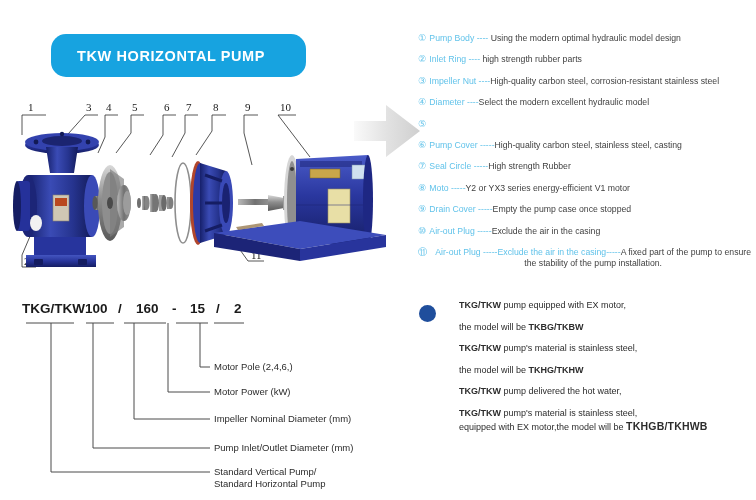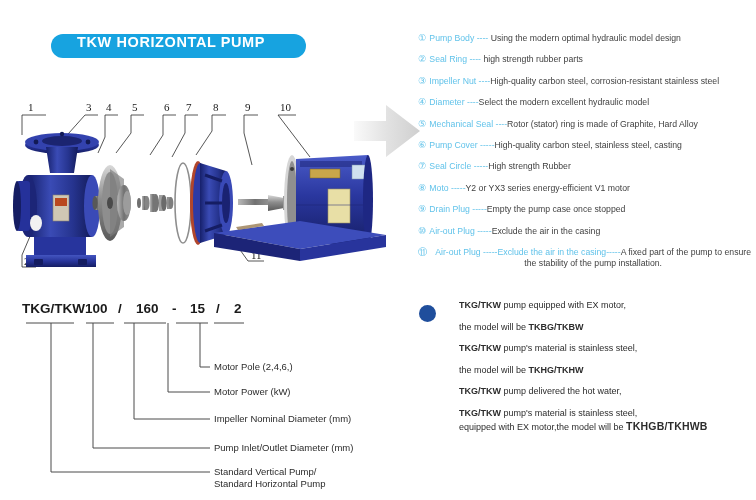--- a/index.html
+++ b/index.html
@@ -9,24 +9,24 @@
     background:#ffffff;
     font-family:"Liberation Sans", sans-serif;
     position:relative;
     overflow:hidden;
     color:#333;
   }
 
   
   #title-pill {
     position:absolute; left:51px; top:34px;
-    width:255px; height:24px;
+    width:255px; height:43px;
     background:#17a3e0;
     border-radius:15px;
-    display:flex; 
+    display:flex; align-items:center;
     padding-left:26px;
   }
   #title-pill .txt {
     color:#ffffff; font-size:14.5px; font-weight:bold;
     letter-spacing:0.6px;
   }
 
   
   #exploded { position:absolute; left:0; top:95px; width:395px; height:195px; }
   #exploded svg { display:block; }
@@ -268,40 +268,37 @@
 <div id="legend">
   <div class="legend-item">
     <span class="num">①</span>
     <span class="body">
       <span class="part">Pump Body</span><span class="dash"> ---- </span><span class="desc">Using the modern optimal hydraulic model design</span>
     </span>
   </div>
   <div class="legend-item">
     <span class="num">②</span>
     <span class="body">
-      <span class="part">Seal Ring</span><span class="dash"> ---- </span><span class="desc">high strength rubber parts</span>
+      <span class="part">Inlet Ring</span><span class="dash"> ---- </span><span class="desc">high strength rubber parts</span>
     </span>
   </div>
   <div class="legend-item">
     <span class="num">③</span>
     <span class="body">
       <span class="part">Impeller Nut</span><span class="dash"> ----</span><span class="desc">High-quality carbon steel, corrosion-resistant stainless steel</span>
     </span>
   </div>
   <div class="legend-item">
     <span class="num">④</span>
     <span class="body">
       <span class="part">Diameter</span><span class="dash"> ----</span><span class="desc">Select the modern excellent hydraulic model</span>
     </span>
   </div>
   <div class="legend-item">
     <span class="num">⑤</span>
-    <span class="body">
-      <span class="part">Mechanical Seal</span><span class="dash"> ----</span><span class="desc">Rotor (stator) ring is made of Graphite, Hard Alloy</span>
-    </span>
   </div>
   <div class="legend-item">
     <span class="num">⑥</span>
     <span class="body">
       <span class="part">Pump Cover</span><span class="dash"> -----</span><span class="desc">High-quality carbon steel, stainless steel, casting</span>
     </span>
   </div>
   <div class="legend-item">
     <span class="num">⑦</span>
     <span class="body">
@@ -310,21 +307,21 @@
   </div>
   <div class="legend-item">
     <span class="num">⑧</span>
     <span class="body">
       <span class="part">Moto</span><span class="dash"> -----</span><span class="desc">Y2 or YX3 series energy-efficient V1 motor</span>
     </span>
   </div>
   <div class="legend-item">
     <span class="num">⑨</span>
     <span class="body">
-      <span class="part">Drain Plug</span><span class="dash"> -----</span><span class="desc">Empty the pump case once stopped</span>
+      <span class="part">Drain Cover</span><span class="dash"> -----</span><span class="desc">Empty the pump case once stopped</span>
     </span>
   </div>
   <div class="legend-item">
     <span class="num">⑩</span>
     <span class="body">
       <span class="part">Air-out Plug</span><span class="dash"> -----</span><span class="desc">Exclude the air in the casing</span>
     </span>
   </div>
   <div class="legend-item all-blue">
     <span class="num">⑪</span>

